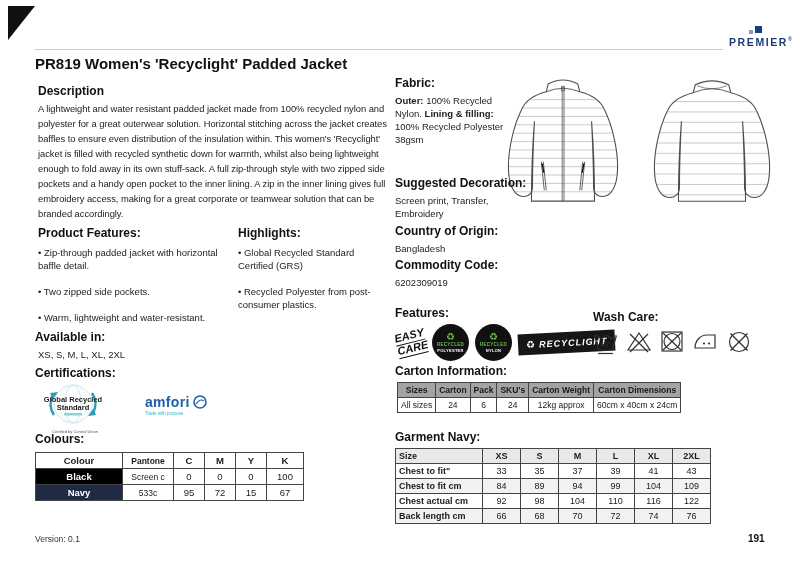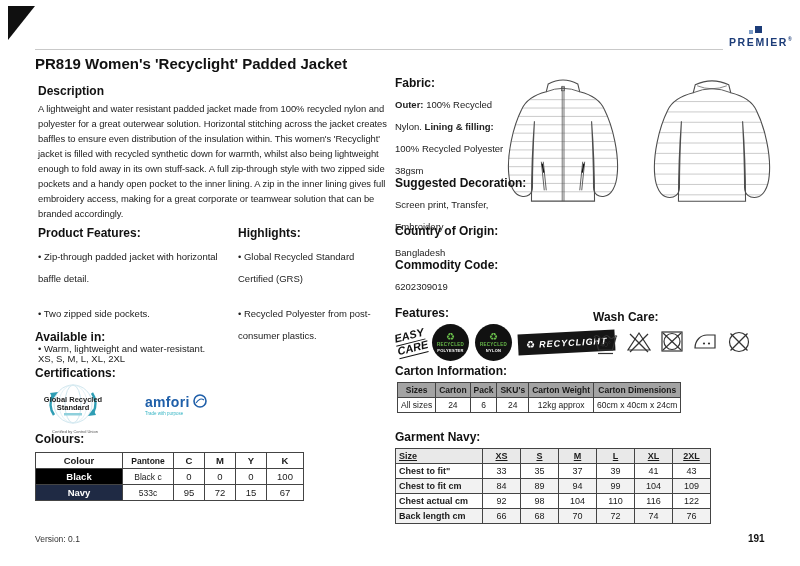--- a/index.html
+++ b/index.html
@@ -4,42 +4,42 @@
 <style>
   html,body{margin:0;padding:0;background:#fff;}
   .page{position:relative;width:800px;height:566px;background:#ffffff;overflow:hidden;
         font-family:"Liberation Sans",sans-serif;color:#1a1a1a;}
   .abs{position:absolute;}
   .corner-triangle{width:0;height:0;border-top:34px solid #101010;border-right:27px solid transparent;}
   .doc-header{font-size:10px;font-weight:bold;letter-spacing:.4px;color:#1a1a1a;}
   .header-rule{height:1px;background:#c9c9c9;}
   .page-title{font-size:15px;font-weight:bold;color:#111;}
   .h-section{font-size:12px;font-weight:bold;color:#111;}
-  .txt{font-size:9.5px;line-height:22px;color:#222;}
+  .txt{font-size:9.5px;line-height:13px;color:#222;}
   .para{font-size:9.4px;line-height:15px;color:#222;letter-spacing:-.05px;}
   .bullet{margin-bottom:13px;}
   
   .brand{color:#1c3c78;font-weight:bold;font-size:10.5px;letter-spacing:1.6px;}
   .brand-sq1{width:4px;height:4px;background:#7e9fc9;}
   .brand-sq2{width:7px;height:7px;background:#1c3c78;}
   .brand-reg{font-size:5px;color:#1c3c78;vertical-align:top;}
   
   table{border-collapse:collapse;background:#fff;}
   th,td{border:1px solid #444;text-align:center;padding:2px 3px;white-space:nowrap;}
   .colours-table{font-size:9.5px;}
   .colours-table th{font-weight:bold;background:#fff;}
   .swatch{font-weight:bold;color:#fff;width:80px;}
   .swatch.black{background:#000000;}
   .swatch.navy{background:#1f2a44;}
   .pantone-cell{font-size:8.5px;width:44px;}
   .cmyk{width:24px;}
   .carton-table{font-size:8.5px;}
   .carton-table th{background:#a3a3a3;font-weight:bold;}
   .garment-table{font-size:9px;}
-  .garment-table th{background:#e9e9e9;font-weight:bold;text-decoration:underline;}
+  .garment-table th{background:#e9e9e9;font-weight:bold;}
   .garment-table td:first-child,.garment-table th:first-child{text-align:left;font-weight:bold;width:80px;}
   .garment-table td{width:31px;}
   .garment-table tr.alt td{background:#f2f2f2;}
   
   .grs-caption{font-size:4px;color:#555;text-align:center;width:70px;line-height:5px;}
   .amfori-name{color:#1f5fa9;font-weight:bold;font-size:14px;letter-spacing:.3px;}
   .amfori-tag{font-size:4.5px;color:#35b4c4;margin-top:1px;}
   
   .easycare{transform:rotate(-14deg);font-style:italic;font-weight:bold;color:#111;
             font-size:11px;line-height:11px;}
@@ -105,21 +105,21 @@
       <path d="M52,10 A19,19 0 0 1 53,30" fill="none" stroke="#2e9db4" stroke-width="2.6"></path>
       <polygon points="56,32 48,33 53,26" fill="#2e9db4"></polygon>
       <text x="33" y="19" text-anchor="middle" font-size="7.5" font-weight="bold" fill="#222" font-family="Liberation Sans, sans-serif">Global Recycled</text>
       <text x="33" y="27" text-anchor="middle" font-size="7.5" font-weight="bold" fill="#222" font-family="Liberation Sans, sans-serif">Standard</text>
       <rect x="24" y="30" width="18" height="2.5" fill="#8fd0dc"></rect>
     </svg>
     <div class="grs-caption">Certified by Control Union</div>
   </div>
 
   <div class="abs" style="left:145px;top:394px;">
-    <div style="display:flex;align-items:flex-start;gap:3px;">
+    <div style="display:flex;align-items:center;gap:3px;">
       <span class="amfori-name">amfori</span>
       <svg width="14" height="14" viewBox="0 0 14 14">
         <circle cx="7" cy="7" r="6" fill="none" stroke="#1f5fa9" stroke-width="1.6"></circle>
         <path d="M3,9 Q7,3 11,6" fill="none" stroke="#1f5fa9" stroke-width="1.2"></path>
       </svg>
     </div>
     <div class="amfori-tag">Trade with purpose</div>
   </div>
 
   <div class="abs h-section" style="left:35px;top:432px;">Colours:</div>
@@ -130,21 +130,21 @@
         <th class="pantone-cell">Pantone</th>
         <th class="cmyk">C</th>
         <th class="cmyk">M</th>
         <th class="cmyk">Y</th>
         <th class="cmyk" style="width:30px;">K</th>
       </tr>
     </thead>
     <tbody>
       <tr>
         <td class="swatch black">Black</td>
-        <td class="pantone-cell">Black c</td>
+        <td class="pantone-cell">Screen c</td>
         <td>0</td>
         <td>0</td>
         <td>0</td>
         <td>100</td>
       </tr>
       <tr>
         <td class="swatch navy">Navy</td>
         <td class="pantone-cell">533c</td>
         <td>95</td>
         <td>72</td>

